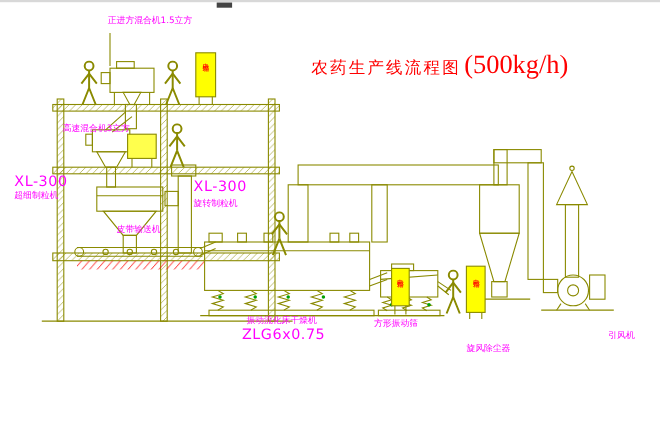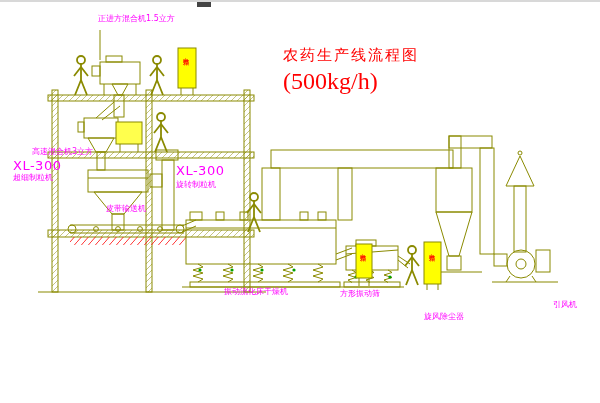--- a/index.html
+++ b/index.html
@@ -12,21 +12,20 @@
   .lbl{position:absolute;color:#ff00ff;white-space:nowrap;line-height:1.1;}
   .lbl-s{font-size:8px;}
   .lbl-m{font-size:13px;letter-spacing:0.5px;}
   .cab{
     position:absolute;color:#ff0000;font-size:6px;line-height:1;
     writing-mode:vertical-rl;text-orientation:upright;letter-spacing:1px;
   }
   .title-row{
     position:absolute;left:283px;top:44px;display:flex;align-items:baseline;gap:3px;
     color:#ff0000;
-    flex-direction:column;
   }
   .title-main{font-size:15px;letter-spacing:2px;}
   .title-cap{font-size:24px;font-family:"Liberation Serif",serif;}
 </style>
 </head>
 <body>
 
 <div id="stage">
 
   <svg id="lineart" width="600" height="403" viewBox="0 0 600 403">
@@ -206,30 +205,31 @@
       <use href="#person" x="401" y="243" width="22" height="42"></use>
     </g>
   </svg>
 
   <div class="title-row">
     <span class="title-main">农药生产线流程图</span>
     <span class="title-cap">(500kg/h)</span>
   </div>
 
   <div class="lbl lbl-s" style="left:84px;top:13px;margin-left:14px;">正进方混合机1.5立方</div>
-  <div class="lbl lbl-s" style="left:32px;top:111px;margin-top:35px;">高速混合机3立方</div>
+  <div class="lbl lbl-s" style="left:57px;top:111px;">高速混合机3立方</div>
 
   <div class="lbl lbl-m" style="left:13px;top:157px;">XL-300</div>
   <div class="lbl lbl-s" style="left:13px;top:172px;">超细制粒机</div>
   <div class="lbl lbl-m" style="left:176px;top:162px;">XL-300</div>
   <div class="lbl lbl-s" style="left:176px;top:179px;">旋转制粒机</div>
 
   <div class="lbl lbl-s" style="left:106px;top:203px;">皮带输送机</div>
 
   <div class="lbl lbl-s" style="left:224px;top:286px;">振动流化床干燥机</div>
+  <div class="lbl lbl-m" style="left:220px;top:296px;">ZLG6x0.75</div>
 
   <div class="lbl lbl-s" style="left:340px;top:288px;">方形振动筛</div>
 
   <div class="lbl lbl-s" style="left:424px;top:311px;">旋风除尘器</div>
   <div class="lbl lbl-s" style="left:553px;top:299px;">引风机</div>
 
   <div class="cab" style="left:183px;top:51px;">电控箱</div>
   <div class="cab" style="left:360px;top:247px;">电控箱</div>
   <div class="cab" style="left:429px;top:247px;">电控箱</div>
 

